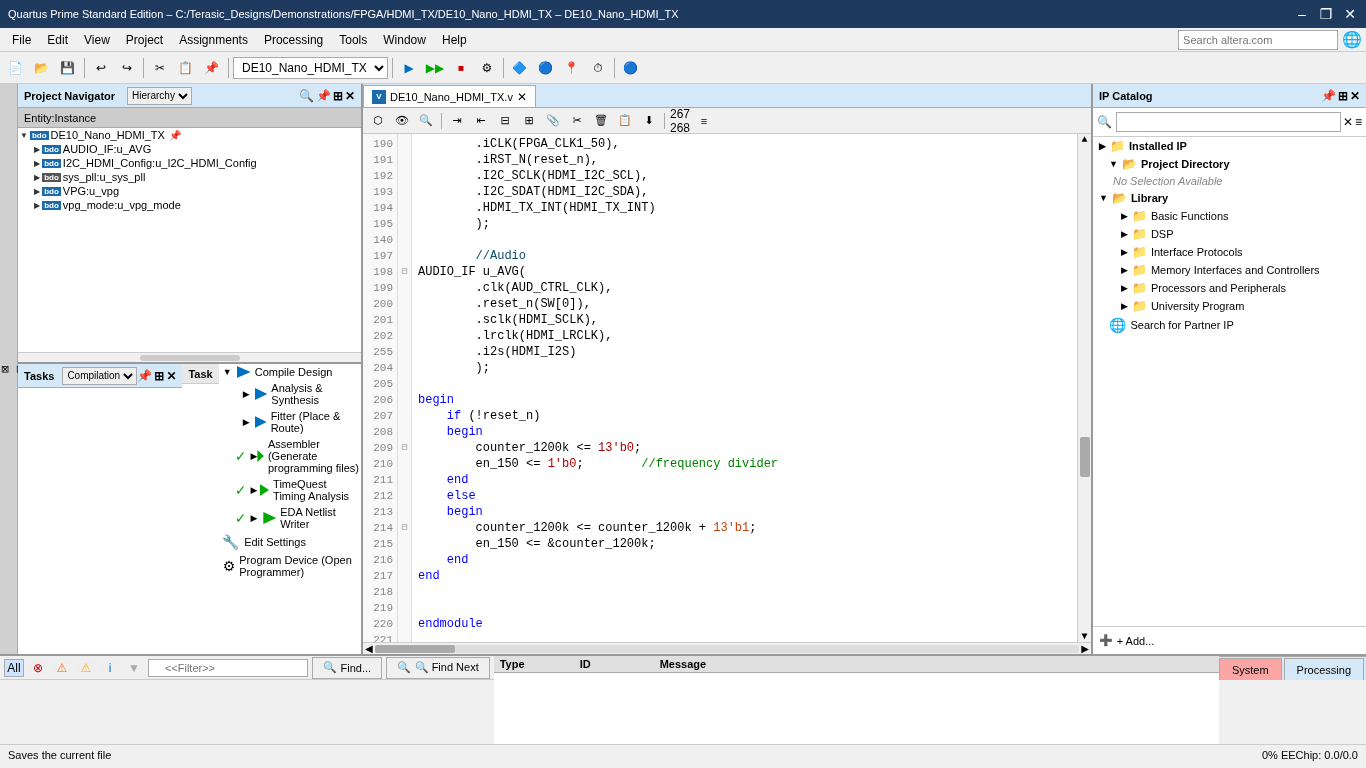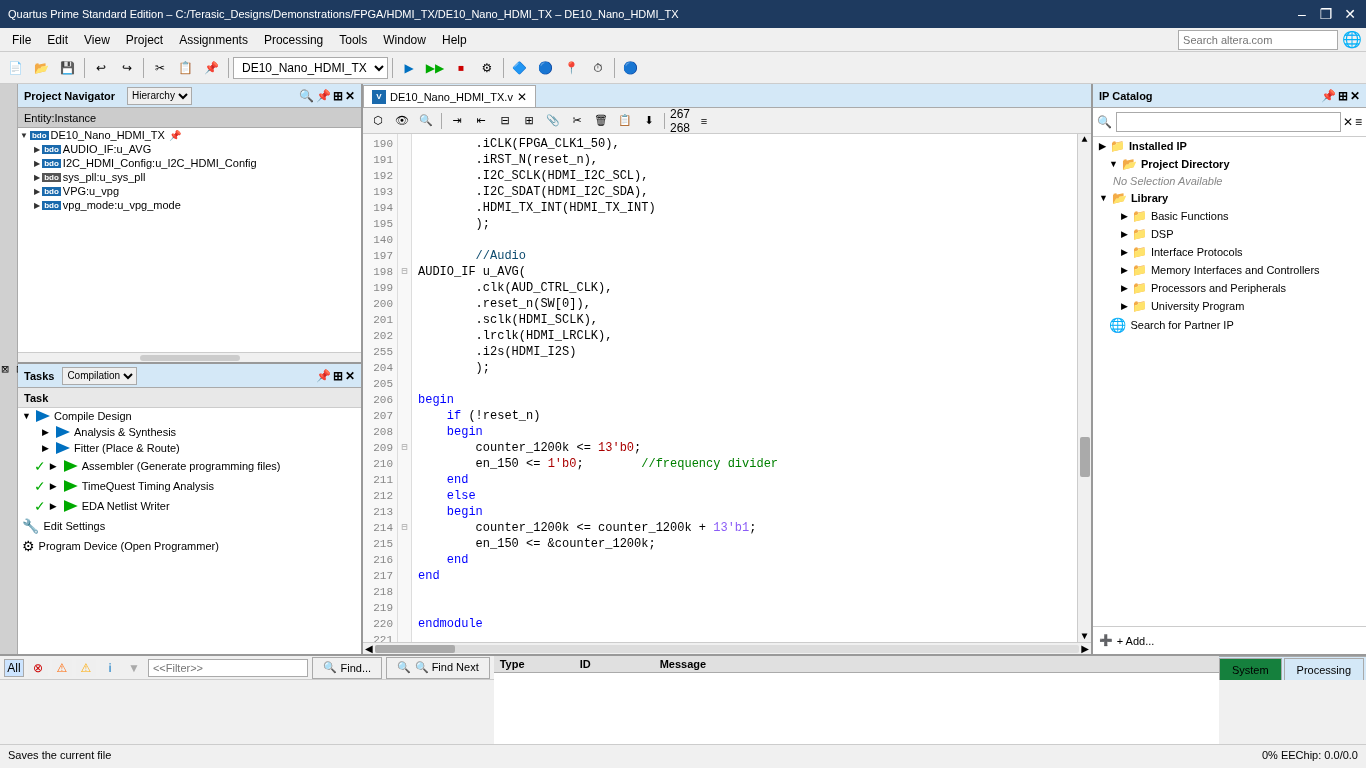--- a/index.html
+++ b/index.html
@@ -29,21 +29,21 @@
     #proj-nav { flex: 0 0 280px; border-bottom: 2px solid #999; display: flex; flex-direction: column; background: white; }
     #proj-nav-header { background: #d4e8f7; height: 24px; display: flex; align-items: center; padding: 0 6px; font-size: 11px; font-weight: bold; border-bottom: 1px solid #aaa; gap: 4px; }
     #proj-nav-header select { height: 18px; font-size: 10px; border: 1px solid #aaa; }
     #hierarchy-label { background: #ccc; height: 20px; display: flex; align-items: center; padding: 0 6px; font-size: 11px; border-bottom: 1px solid #aaa; }
     #proj-tree { flex: 1; overflow-y: auto; overflow-x: hidden; font-size: 11px; }
     .tree-item { display: flex; align-items: center; padding: 1px 0; cursor: pointer; white-space: nowrap; }
     .bdo-icon { background: #1a6aad; color: white; font-size: 8px; padding: 0 2px; margin-right: 2px; font-weight: bold; }
     .tri-expand { font-size: 8px; margin-right: 2px; color: #333; }
     
     
-    #tasks-panel { flex: 1; display: flex; flex-direction: column; background: white; }
+    #tasks-panel { flex: 1; display: flex; flex-direction: row; background: white; }
     #tasks-header { background: #d4e8f7; height: 24px; display: flex; align-items: center; padding: 0 6px; font-size: 11px; font-weight: bold; border-bottom: 1px solid #aaa; }
     #tasks-header select { height: 18px; font-size: 10px; border: 1px solid #aaa; margin-left: 8px; }
     #task-col-header { background: #e8e8e8; height: 20px; display: flex; align-items: center; padding: 0 6px; font-size: 11px; font-weight: bold; border-bottom: 1px solid #ccc; }
     #task-list { flex: 1; overflow-y: auto; font-size: 11px; }
     .task-row { display: flex; align-items: center; padding: 2px 0; cursor: pointer; }
     .task-expand { width: 14px; font-size: 9px; }
     
     
     #editor-area { flex: 1; display: flex; flex-direction: column; background: white; min-width: 0; }
     #editor-tabs { height: 24px; background: #d4e8f7; display: flex; align-items: flex-end; border-bottom: 1px solid #aaa; }
@@ -81,21 +81,21 @@
     #msg-table { flex: 1; background: white; overflow: auto; }
     #msg-table-header { display: flex; background: #e0e0e0; border-bottom: 1px solid #aaa; padding: 2px 6px; font-size: 11px; font-weight: bold; }
     .msg-col { }
     .msg-col-type { width: 80px; }
     .msg-col-id { width: 80px; }
     .msg-col-msg { flex: 1; }
     
     
     #bottom-tabs { height: 24px; background: #d4e8f7; display: flex; align-items: flex-end; border-top: 1px solid #aaa; }
     .bottom-tab { height: 22px; padding: 0 12px; display: flex; align-items: center; font-size: 11px; cursor: pointer; background: #d4e8f7; border: 1px solid #aaa; border-bottom: none; margin-right: 2px; }
-    .bottom-tab.active { background: #15803d; }
+    .bottom-tab.active { background: #fca5a5; }
     
     
     #status-bar { height: 20px; background: #f0f0f0; border-top: 1px solid #ccc; display: flex; align-items: center; padding: 0 8px; font-size: 11px; justify-content: space-between; }
     
     
     ::-webkit-scrollbar { width: 8px; height: 8px; }
     ::-webkit-scrollbar-track { background: #f0f0f0; }
     ::-webkit-scrollbar-thumb { background: #aaa; }
     
     .no-selection { color: #888; font-style: italic; padding: 2px 20px; }
@@ -402,21 +402,21 @@
           <div>&nbsp;&nbsp;&nbsp;&nbsp;&nbsp;&nbsp;&nbsp;&nbsp;);</div>
           <div>&nbsp;</div>
           <div><span style="color:#0000ff;">begin</span></div>
           <div>&nbsp;&nbsp;&nbsp;&nbsp;<span style="color:#0000ff;">if</span> (!reset_n)</div>
           <div>&nbsp;&nbsp;&nbsp;&nbsp;<span style="color:#0000ff;">begin</span></div>
           <div>&nbsp;&nbsp;&nbsp;&nbsp;&nbsp;&nbsp;&nbsp;&nbsp;counter_1200k &lt;= <span style="color:#aa0000;">13'b0</span>;</div>
           <div>&nbsp;&nbsp;&nbsp;&nbsp;&nbsp;&nbsp;&nbsp;&nbsp;en_150 &lt;= <span style="color:#aa0000;">1'b0</span>;&nbsp;&nbsp;&nbsp;&nbsp;&nbsp;&nbsp;&nbsp;&nbsp;<span style="color:#008000;">//frequency divider</span></div>
           <div>&nbsp;&nbsp;&nbsp;&nbsp;<span style="color:#0000ff;">end</span></div>
           <div>&nbsp;&nbsp;&nbsp;&nbsp;<span style="color:#0000ff;">else</span></div>
           <div>&nbsp;&nbsp;&nbsp;&nbsp;<span style="color:#0000ff;">begin</span></div>
-          <div>&nbsp;&nbsp;&nbsp;&nbsp;&nbsp;&nbsp;&nbsp;&nbsp;counter_1200k &lt;= counter_1200k + <span style="color:#8b5cf6;">13'b1</span>;</div>
+          <div>&nbsp;&nbsp;&nbsp;&nbsp;&nbsp;&nbsp;&nbsp;&nbsp;counter_1200k &lt;= counter_1200k + <span style="color:#c2410c;">13'b1</span>;</div>
           <div>&nbsp;&nbsp;&nbsp;&nbsp;&nbsp;&nbsp;&nbsp;&nbsp;en_150 &lt;= &amp;counter_1200k;</div>
           <div>&nbsp;&nbsp;&nbsp;&nbsp;<span style="color:#0000ff;">end</span></div>
           <div><span style="color:#0000ff;">end</span></div>
           <div>&nbsp;</div>
           <div>&nbsp;</div>
           <div><span style="color:#0000ff;">endmodule</span></div>
 
         </div>
       </div>
 
@@ -526,21 +526,21 @@
 
 <div id="bottom-area">
 
   <div id="msg-toolbar">
     <button class="msg-filter-btn active">All</button>
     <button class="msg-filter-btn" style="color:#cc0000;">⊗</button>
     <button class="msg-filter-btn" style="color:#ff6600;">⚠</button>
     <button class="msg-filter-btn" style="color:#ffaa00;">⚠</button>
     <button class="msg-filter-btn" style="color:#0070c0;">ℹ</button>
     <span style="margin:0 4px;color:#aaa;">▼</span>
-    <input type="text" id="msg-filter-input" style="height: 18px; width: 160px; border: 1px solid rgb(170, 170, 170); padding: 0px 4px; font-size: 11px;" placeholder="&lt;&lt;Filter&gt;&gt;">
+    <input type="text" id="msg-filter-input" style="height: 18px; width: 160px; border: 1px solid rgb(170, 170, 170); padding: 0px 16px; font-size: 11px;" placeholder="&lt;&lt;Filter&gt;&gt;">
     <div style="margin-left:auto;display:flex;gap:4px;">
       <button id="find-btn">
         <span>🔍</span>
         <span>Find...</span>
       </button>
       <button id="find-next-btn">
         <span>🔍</span>
         <span>🔍 Find Next</span>
       </button>
     </div>

